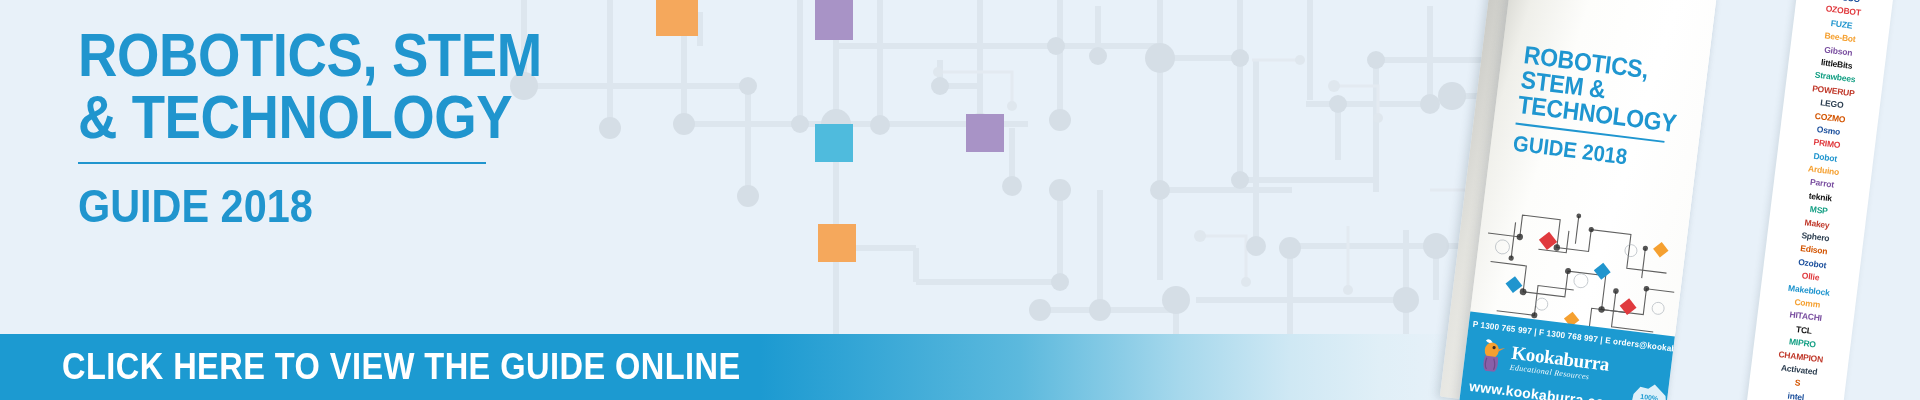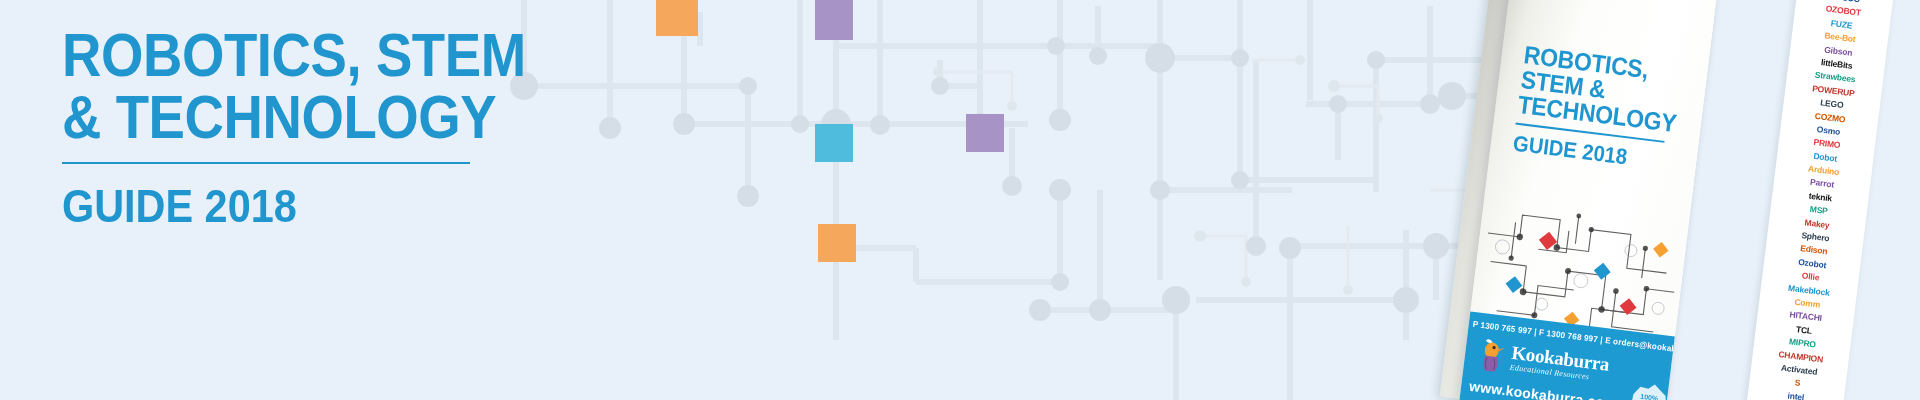--- a/index.html
+++ b/index.html
@@ -21,21 +21,21 @@
   #circuit-layer {
     position: absolute;
     inset: 0;
     width: 1920px;
     height: 400px;
   }
 
   
   #headline-block {
     position: absolute;
-    left: 62px;
+    left: 78px;
     top: 24px;
     width: 620px;
     z-index: 5;
   }
   .headline-line {
     color: #2095ce;
     font-family: "Liberation Sans Narrow", "Liberation Sans", sans-serif;
     font-weight: bold;
     font-size: 62px;
     line-height: 62px;
@@ -390,20 +390,23 @@
     <rect x="966" y="114" width="38" height="38" fill="#a893c6"></rect>
   </svg>
 
   <div id="headline-block">
     <div class="headline-line">ROBOTICS, STEM</div>
     <div class="headline-line">&amp; TECHNOLOGY</div>
     <div id="headline-divider"></div>
     <div id="guide-line">GUIDE 2018</div>
   </div>
 
+  <div id="cta-bar">
+    <div id="cta-text">CLICK HERE TO VIEW THE GUIDE ONLINE</div>
+  </div>
 
   <div id="brochure">
     <div id="brochure-inner">
       <div class="brochure-page" id="brochure-back"></div>
       <div class="brochure-page" id="brochure-front">
 
         <div id="brochure-cover-title">
           <div class="bc-line">ROBOTICS,</div>
           <div class="bc-line">STEM &amp;</div>
           <div class="bc-line">TECHNOLOGY</div>

